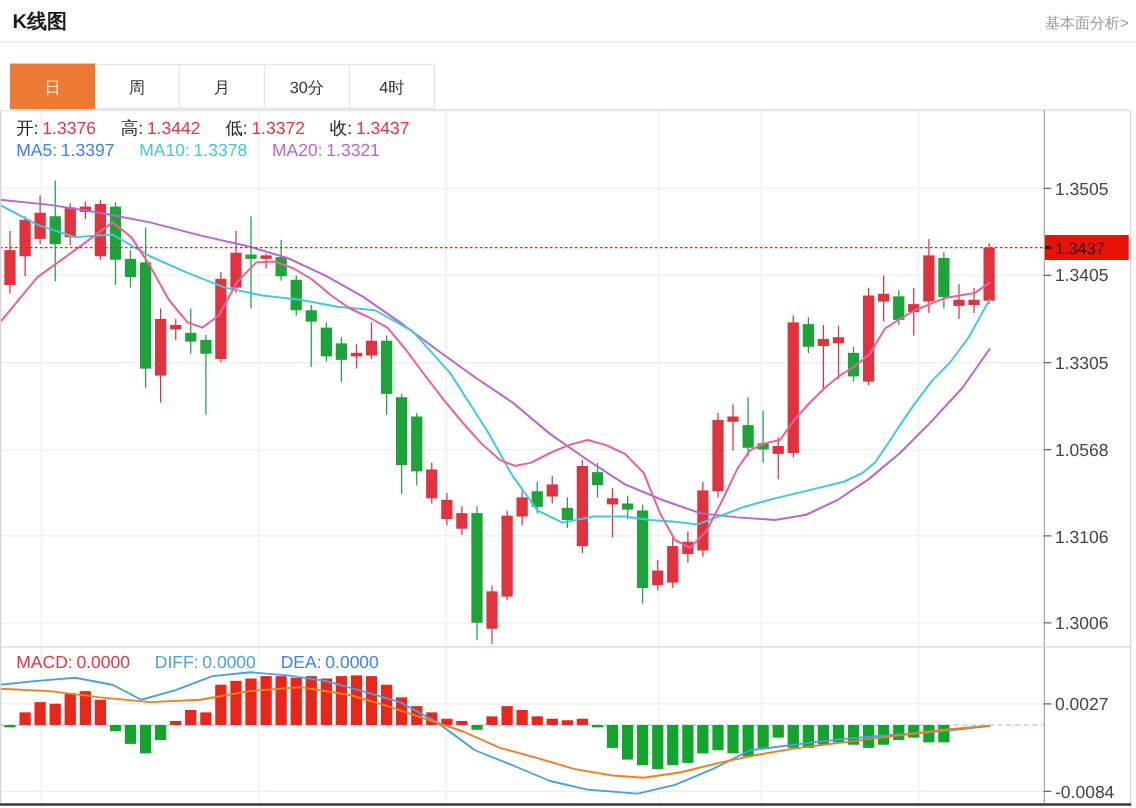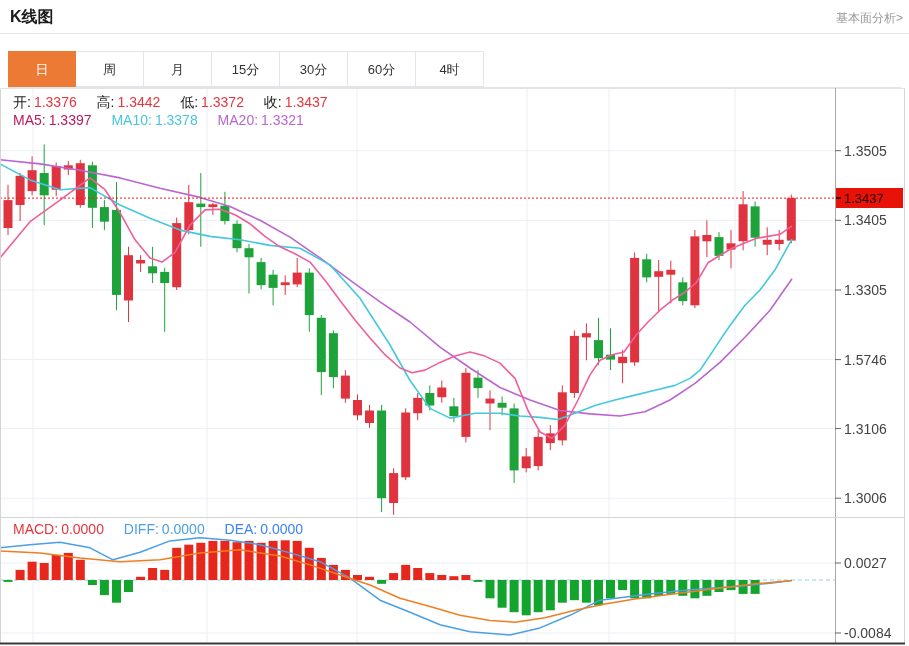--- a/index.html
+++ b/index.html
@@ -13,21 +13,21 @@
           border-bottom:1px solid #e2e5ea;background:#fff;}
   .tab{width:68px;height:36px;line-height:36px;text-align:center;font-size:13px;color:#333;
        border:1px solid #e2e5ea;border-left:none;cursor:pointer;box-sizing:border-box;background:#fff;}
   .tab:first-child{border-left:1px solid #e2e5ea;}
   .tab.active{background:#ec7a35;color:#fff;border-color:#ec7a35;}
   .legend{position:absolute;z-index:3;font-size:14px;white-space:nowrap;}
   .legend span{margin-right:3px;}
   .legend .gap{margin-right:16px;}
   .lab-k{color:#222;}
   .val-red{color:#e8353d;}
-  .c-ma5{color:#be185d;}
+  .c-ma5{color:#3b82f6;}
   .c-ma10{color:#45c8dd;text-align:center;}
   .c-ma20{color:#bb66d0;}
   .c-macd{color:#e8353d;}
   .c-diff{color:#4a9fe6;}
   .c-dea{color:#3b82f6;}
   .tick-label{position:absolute;left:844px;width:58px;font-size:14px;color:#444;z-index:3;}
   #price-tag{position:absolute;left:836px;width:67px;height:20px;background:#e81308;z-index:4;
              font-size:13px;color:#2a0400;display:flex;align-items:center;}
   #price-tag .tag-dash{display:inline-block;width:5px;height:2px;background:#2a0400;margin:0 3px 0 0;}
 </style>
@@ -35,23 +35,21 @@
 <body>
 
 <div class="hdr-title">K线图</div>
 <a class="hdr-link">基本面分析&gt;</a>
 <div class="hdr-divider"></div>
 
 <div class="tabbar">
   <div class="tab active">日</div>
   <div class="tab">周</div>
   <div class="tab">月</div>
-  <div class="tab">15分</div>
   <div class="tab">30分</div>
-  <div class="tab">60分</div>
   <div class="tab">4时</div>
 </div>
 
 <svg id="chart" width="909" height="646">
     <line x1="33" y1="88" x2="33" y2="644" stroke="#ebeef5" stroke-width="1"></line>
     <line x1="207" y1="88" x2="207" y2="644" stroke="#ebeef5" stroke-width="1"></line>
     <line x1="357" y1="88" x2="357" y2="644" stroke="#ebeef5" stroke-width="1"></line>
     <line x1="527" y1="88" x2="527" y2="644" stroke="#ebeef5" stroke-width="1"></line>
     <line x1="609" y1="88" x2="609" y2="644" stroke="#ebeef5" stroke-width="1"></line>
     <line x1="735" y1="88" x2="735" y2="644" stroke="#ebeef5" stroke-width="1"></line>
@@ -297,21 +295,21 @@
 <div class="legend" style="left:13px;top:521px;">
   <span class="c-macd">MACD:</span><span class="c-macd gap">0.0000</span>
   <span class="c-diff">DIFF:</span><span class="c-diff gap">0.0000</span>
   <span class="c-dea">DEA:</span><span class="c-dea">0.0000</span>
 </div>
 
 <div id="price-ticks">
   <div class="tick-label" style="top: 142.7px;">1.3505</div>
   <div class="tick-label" style="top: 212.339px;">1.3405</div>
   <div class="tick-label" style="top: 281.979px;">1.3305</div>
-  <div class="tick-label" style="top: 351.618px;">1.5746</div>
+  <div class="tick-label" style="top: 351.618px;">1.0568</div>
   <div class="tick-label" style="top: 420.561px;">1.3106</div>
   <div class="tick-label" style="top: 490.2px;">1.3006</div>
 </div>
 
 <div id="macd-ticks">
   <div class="tick-label" style="top: 554.976px;">0.0027</div>
   <div class="tick-label" style="top: 624.962px;">-0.0084</div>
 </div>
 
 <div id="price-tag" style="top: 188.055px;">

